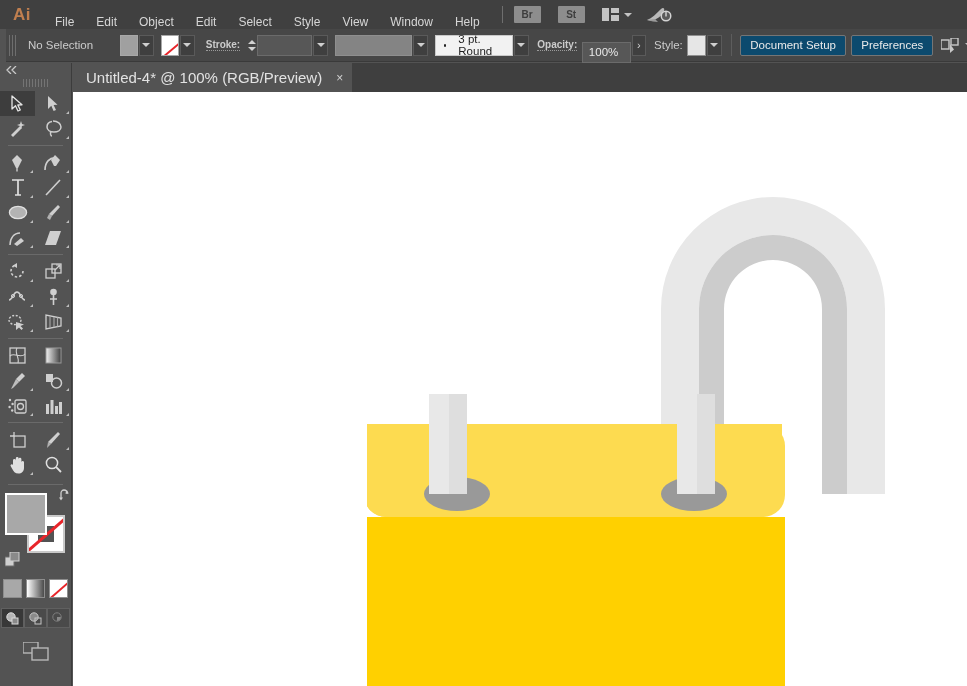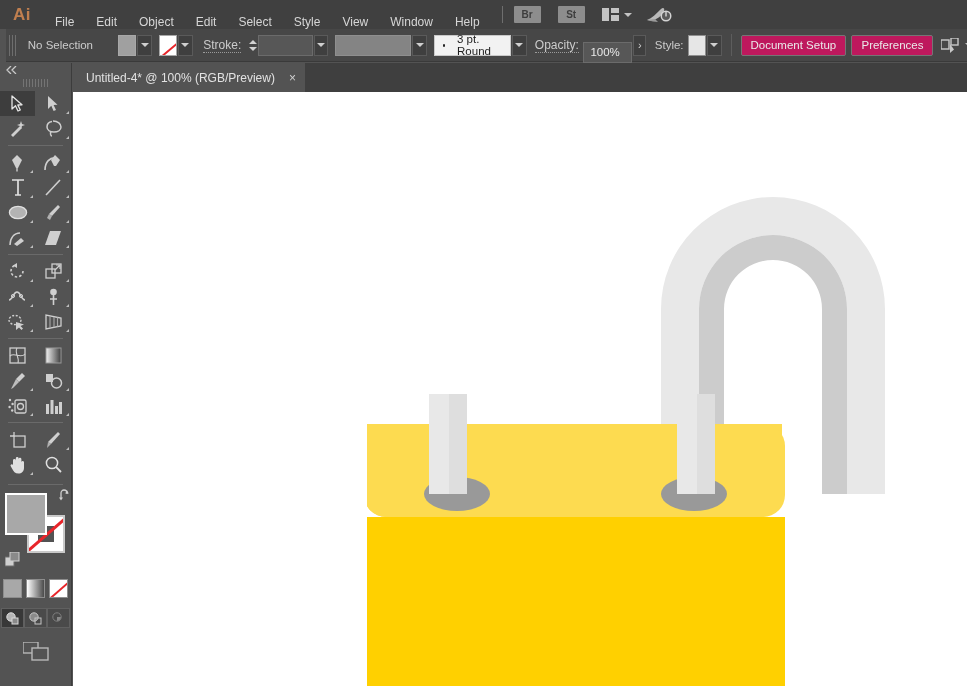--- a/index.html
+++ b/index.html
@@ -43,22 +43,22 @@
 
   
   .controlbar {
     position: absolute; left: 6px; top: 29px; width: 967px; height: 33px;
     background: #474747; display: flex; align-items: center;
     border-bottom: 1px solid #3a3a3a;
   }
   .grip { width: 9px; height: 21px; margin: 0 4px 0 3px;
     background: repeating-linear-gradient(to right, #6e6e6e 0 1px, transparent 1px 3px); }
   .cb-label { color: #cccccc; font-size: 11.5px; white-space: nowrap; }
-  .cb-label-u { color: #cccccc; font-size: 12px; white-space: nowrap;
-    border-bottom: 1px dotted #9a9a9a; }
+  .cb-label-u { color: #cccccc; font-size: 10px; white-space: nowrap;
+    border-bottom: 1px dotted #9a9a9a; font-weight: bold; }
   .cb-sep { width: 1px; height: 22px; background: #5d5d5d; margin: 0 9px; }
 
   .swatch-box {
     width: 23px; height: 21px; border: 1px solid #a8a8a8; background: #a0a0a0;
   }
   .swatch-white { background: #ffffff; position: relative; overflow: hidden; }
   .swatch-white::after {
     content: ""; position: absolute; left: -4px; top: 10px;
     width: 34px; height: 2px; background: #e8252a; transform: rotate(-40deg);
   }
@@ -78,37 +78,37 @@
     color: #e8e8e8; font-size: 11.5px; display: flex; align-items: center;
     padding: 0 6px;
   }
   .field-light {
     height: 21px; background: #f2f2f2; border: 1px solid #c9c9c9;
     color: #1e1e1e; font-size: 11.5px; display: flex; align-items: center;
     padding: 0 8px;
   }
   .brush-dot { width: 3px; height: 3px; border-radius: 50%; background: #222; margin-right: 12px; }
   .cb-btn {
-    height: 21px; padding: 0 9px; background: #be185d; border: 1px solid #757575;
+    height: 21px; padding: 0 9px; background: #0c4a6e; border: 1px solid #757575;
     border-radius: 2px; color: #eaeaea; font-size: 11.5px;
     display: flex; align-items: center; white-space: nowrap;
   }
   .arrow-r { color: #d2d2d2; font-size: 11px; }
 
   
   .tabbar {
     position: absolute; left: 72px; top: 63px; width: 895px; height: 29px;
     background: #3f3f3f;
   }
   .doctab {
     position: absolute; left: 0; top: 0; height: 29px;
     background: #535353; display: flex; align-items: center;
     padding: 0 9px 0 14px; gap: 14px;
   }
-  .doctab-label { color: #e2e2e2; font-size: 12px; white-space: nowrap; }
+  .doctab-label { color: #e2e2e2; font-size: 15px; white-space: nowrap; }
   .tab-close { color: #d0d0d0; font-size: 12px; line-height: 1; }
 
   
   .toolbar {
     position: absolute; left: 0; top: 63px; width: 72px; height: 623px;
     background: #535353; border-right: 1px solid #3c3c3c;
   }
   .tb-collapse {
     height: 14px; display: flex; align-items: center; padding-left: 6px;
     color: #c9c9c9; font-size: 9px; letter-spacing: -1px;

